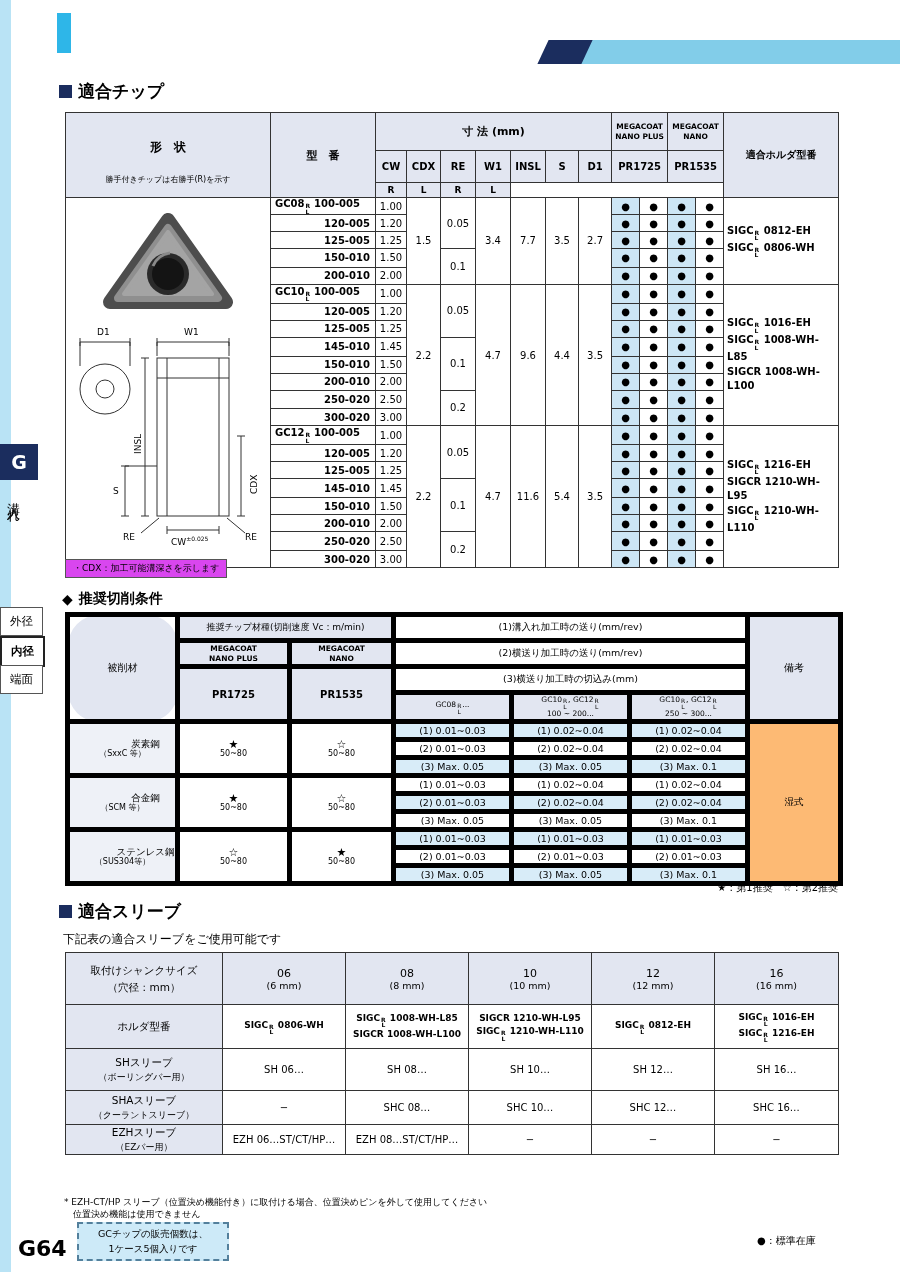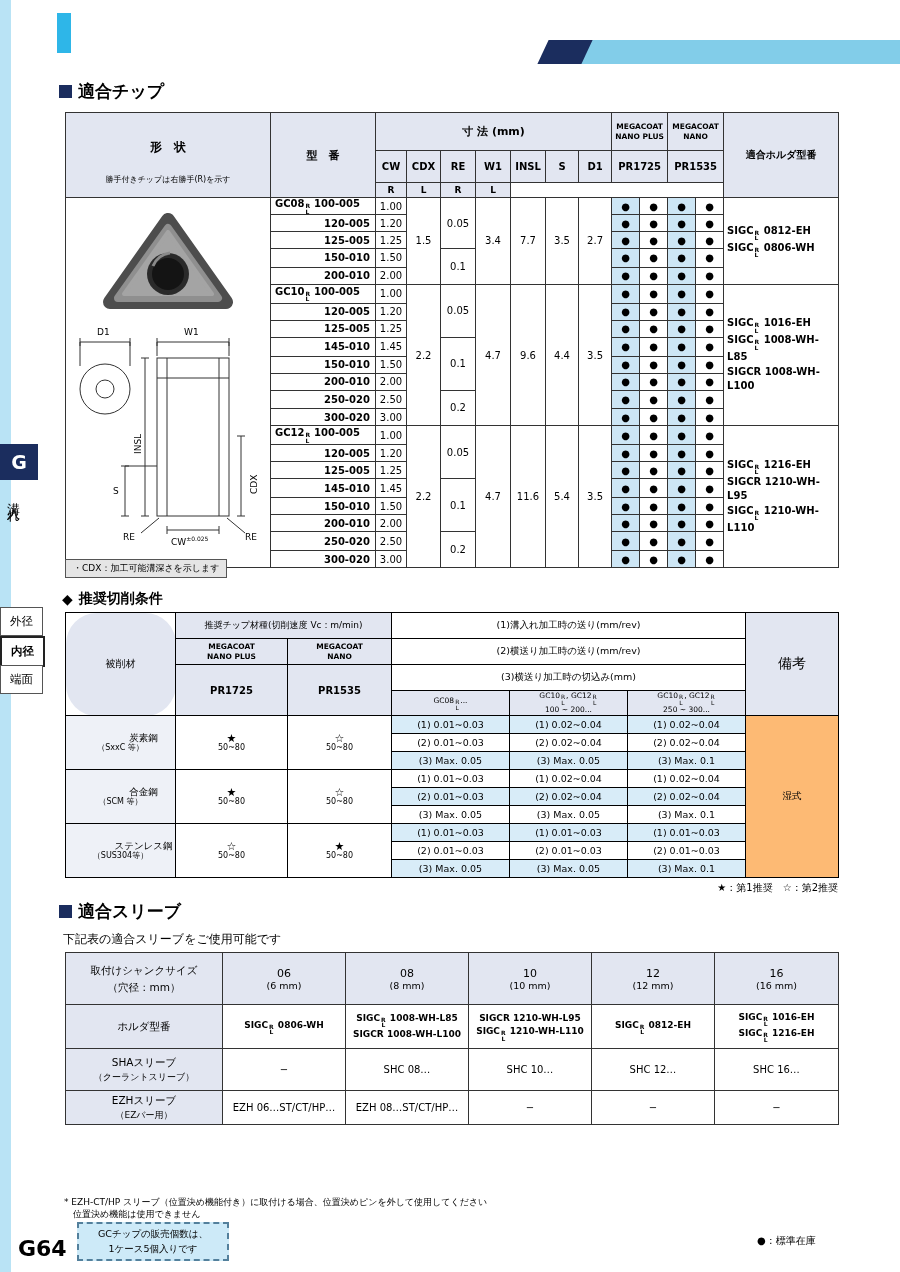--- a/index.html
+++ b/index.html
@@ -66,40 +66,40 @@
 
   
   #shape-art{position:relative;width:100%;height:355px;}
   .insert-photo{display:block;margin:14px auto 0;}
   .diagram-wrap{position:relative;width:195px;height:225px;margin:10px 0 0 5px;}
   .dlab{position:absolute;font-size:9px;white-space:nowrap;}
   .dlab sup{font-size:6px;}
   .rot{transform:rotate(-90deg);transform-origin:left top;}
 
   
-  .cdx-note{position:absolute;left:65px;top:559px;border:1px solid #555;background:#e5e5e5;
+  .cdx-note{position:absolute;left:65px;top:559px;border:1px solid #555;background:#d946ef;
             font-size:9px;padding:2px 7px;}
 
   
   .cond-wrap{position:absolute;left:65px;top:612px;}
   .cond-table{width:773px;background:#fff;}
-  .cond-table th,.cond-table td{border:1px solid #000000;padding:0;text-align:center;vertical-align:middle;}
+  .cond-table th,.cond-table td{border:5px solid #000000;padding:0;text-align:center;vertical-align:middle;}
   .cond-table thead th{background:#e2e6f1;font-weight:normal;}
   .cond-table thead tr:nth-child(1){height:26px;}
   .cond-table thead tr:nth-child(2){height:26px;}
   .cond-table thead tr:nth-child(3){height:26px;}
   .cond-table thead tr:nth-child(4){height:24px;}
   .mat-h{font-size:10px;border-radius:31px;}
   .gradeT-h{font-size:9px;}
   .cond-table .coat-h2{font-size:7.5px;line-height:1.25;font-weight:bold;}
   .narrow{display:inline-block;width:72px;}
   .pr-h{font-size:10px;font-weight:bold !important;}
   .feed-h{background:#fff !important;font-size:9.5px;}
   .gc-h{font-size:7.5px;line-height:1.35;}
-  .rem-h{font-size:14px;margin-top:8px;}
+  .rem-h{font-size:10px;margin-top:8px;}
   .cond-table tbody tr{height:18px;}
   .cond-table tbody td{font-size:9.5px;}
   .mat-cell{background:#eef1f7;line-height:1.15;}
   .mat-name{font-size:9.5px;padding-left:46px;}
   .mat-sub{font-size:8px;}
   .star-cell{background:#fff;line-height:1.1;}
   .star{font-size:11px;line-height:11px;}
   .speed{font-size:8px;}
   tr.stripe td.val-cell{background:#d8ecf8;}
   .remark-cell{background:#fdba74;font-size:10px;}
@@ -731,20 +731,41 @@
                   <i>L</i>
                 </span> 1016-EH</div>
               <div>SIGC<span class="rl">
                   <i>R</i>
                   <i>L</i>
                 </span> 1216-EH</div>
             </td>
           </tr>
           <tr>
             <th class="sl-label">
+              <div>SHスリーブ</div>
+              <div class="lbl-sub">（ボーリングバー用）</div>
+            </th>
+            <td class="sl-val">
+              <div>SH 06…</div>
+            </td>
+            <td class="sl-val">
+              <div>SH 08…</div>
+            </td>
+            <td class="sl-val">
+              <div>SH 10…</div>
+            </td>
+            <td class="sl-val">
+              <div>SH 12…</div>
+            </td>
+            <td class="sl-val">
+              <div>SH 16…</div>
+            </td>
+          </tr>
+          <tr>
+            <th class="sl-label">
               <div>SHAスリーブ</div>
               <div class="lbl-sub">（クーラントスリーブ）</div>
             </th>
             <td class="sl-val">
               <div>−</div>
             </td>
             <td class="sl-val">
               <div>SHC 08…</div>
             </td>
             <td class="sl-val">

